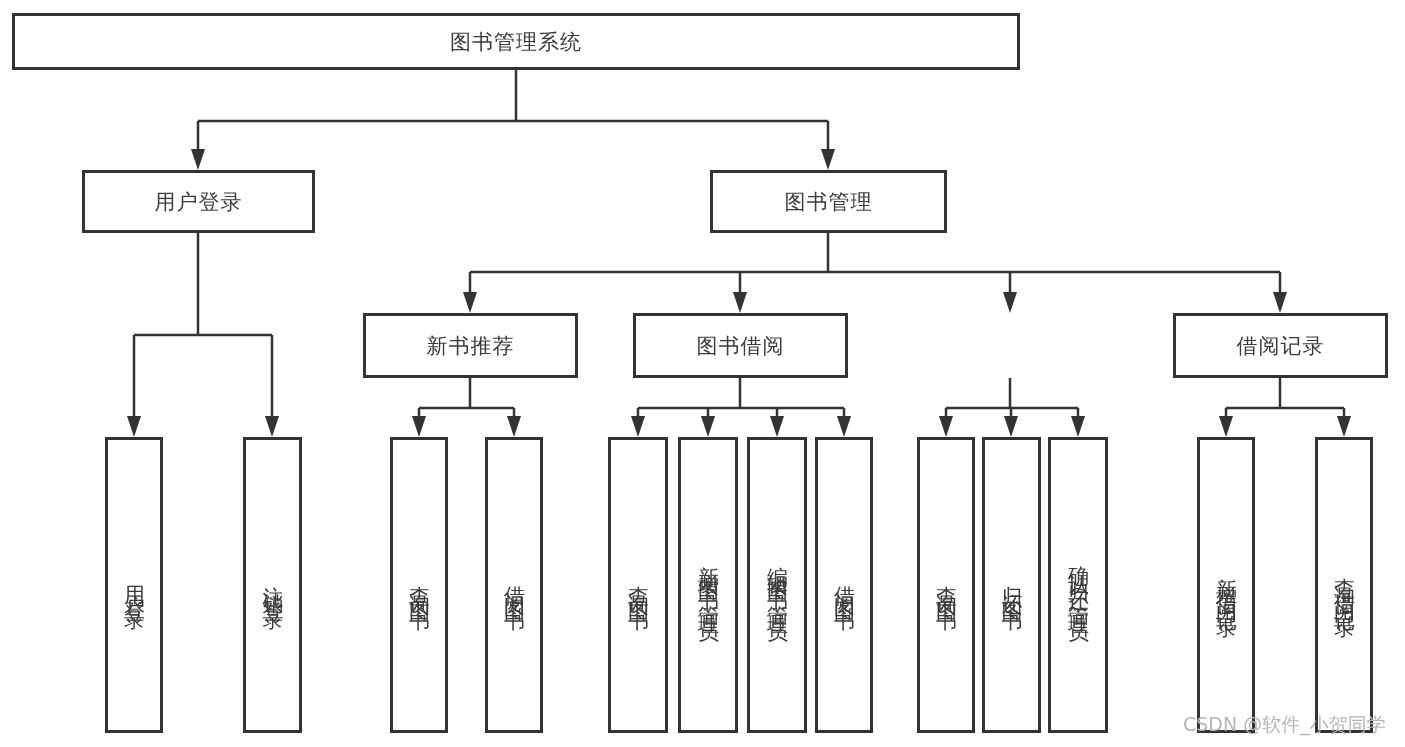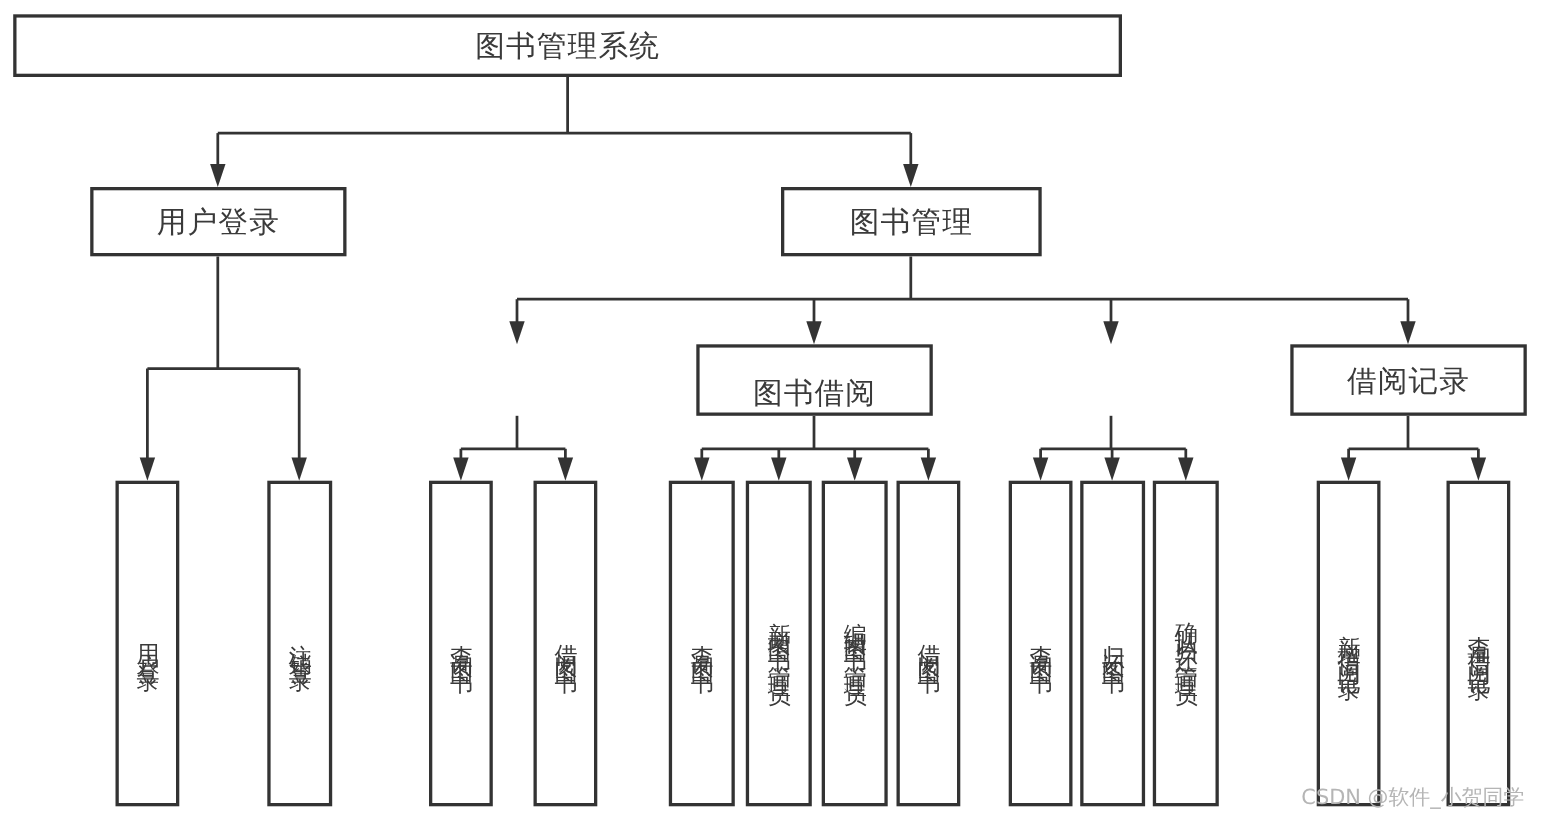--- a/index.html
+++ b/index.html
@@ -40,21 +40,21 @@
     box-sizing:border-box;
     border:3px solid var(--line);
     background:var(--bg);
     display:flex;
     align-items:center;
     justify-content:center;
     z-index:2;
     color:var(--text);
   }
   .hnode{
-    font-size:27px;
+    font-size:21px;
     letter-spacing:1px;
     white-space:nowrap;
   }
   .vnode .vtext{
     writing-mode:vertical-rl;
     text-orientation:mixed;
     font-size:21px;
     letter-spacing:8px;
     line-height:1;
     white-space:nowrap;
@@ -179,21 +179,24 @@
     <span>图书管理系统</span>
   </div>
 
   <div class="node hnode" style="left:82px;top:170px;width:233px;height:63px;">
     <span>用户登录</span>
   </div>
   <div class="node hnode" style="left:710px;top:170px;width:237px;height:63px;">
     <span>图书管理</span>
   </div>
 
-  <div class="node hnode" style="left:633px;top:313px;width:215px;height:65px;align-items:flex-end;">
+  <div class="node hnode" style="left:363px;top:313px;width:215px;height:65px;">
+    <span>新书推荐</span>
+  </div>
+  <div class="node hnode" style="left:633px;top:313px;width:215px;height:65px;">
     <span>图书借阅</span>
   </div>
   <div class="node hnode" style="left:1173px;top:313px;width:215px;height:65px;">
     <span>借阅记录</span>
   </div>
 
   <div class="node vnode" style="left:105px;top:437px;width:58px;height:296px;">
     <span class="vtext">用户登录</span>
   </div>
   <div class="node vnode" style="left:243px;top:437px;width:59px;height:296px;">

